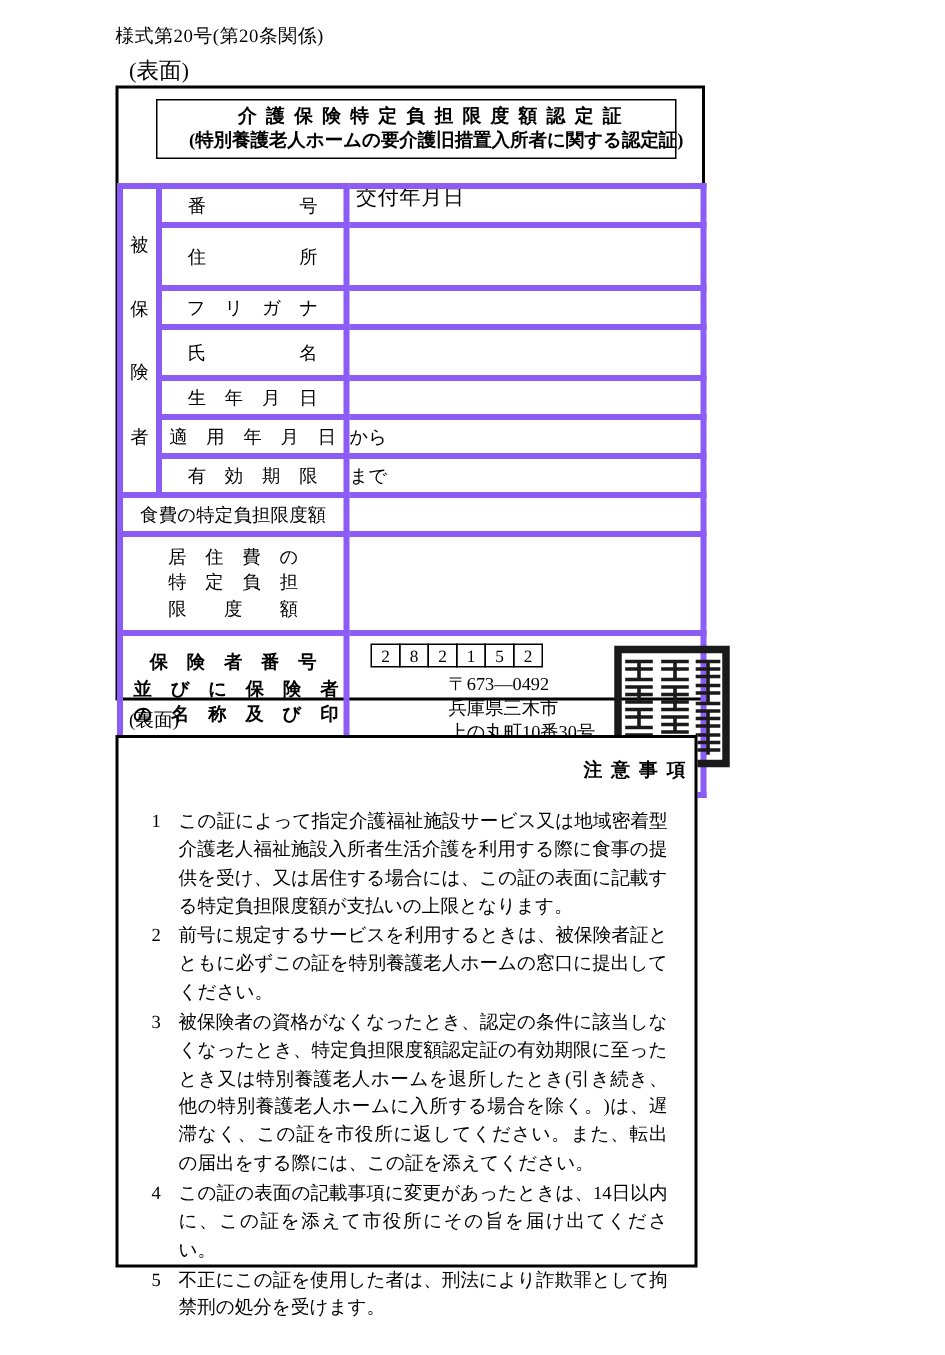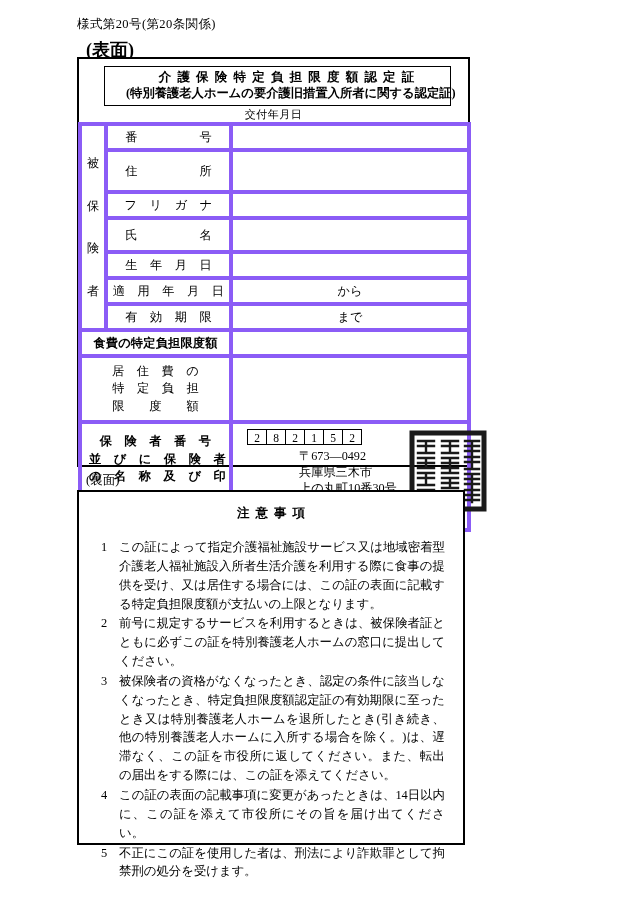--- a/index.html
+++ b/index.html
@@ -22,23 +22,22 @@
     left: 77px;
     top: 16px;
     font-size: 12.5px;
     letter-spacing: 0.4px;
     white-space: nowrap;
   }
   #front-label {
     position: absolute;
     left: 86px;
     top: 38px;
-    font-size: 18px;
-    white-space: nowrap;
-    font-weight: bold;
+    font-size: 15px;
+    white-space: nowrap;
   }
 
   
   #front-card {
     position: absolute;
     left: 77px;
     top: 57px;
     width: 393px;
     height: 410px;
     border: 2px solid #000;
@@ -68,23 +67,23 @@
     font-weight: bold;
     letter-spacing: 0px;
     line-height: 1.3;
     white-space: nowrap;
     text-align: center;
   }
   #issue-date {
     position: absolute;
     left: 0;
     right: 0;
-    top: 48px;
-    text-align: center;
-    font-size: 11px;
+    top: 64px;
+    text-align: center;
+    font-size: 14px;
     letter-spacing: 0.5px;
   }
 
   
   #main-table {
     position: absolute;
     left: -1px;
     top: 63px;
     width: 393px;
     border-collapse: collapse;
@@ -119,21 +118,21 @@
     padding: 0 7px;
     height: 22px;
   }
   .spread-center {
     text-align: center;
     white-space: nowrap;
     letter-spacing: 0.2px;
   }
   td.valuecell {
     padding: 0 6px;
-    text-align: center;
+    text-align: left;
     white-space: nowrap;
   }
   td.h22 { height: 22px; }
   td.h38 { height: 38px; }
   td.h30 { height: 30px; }
   td.h62 { height: 62px; }
 
   .label3 {
     line-height: 1.42;
     font-size: 12.2px;
@@ -203,21 +202,21 @@
     left: 77px;
     top: 490px;
     width: 388px;
     height: 355px;
     border: 2px solid #000;
     box-sizing: border-box;
     background: #fff;
   }
   #notice-title {
     margin-top: 13px;
-    text-align: center;
+    text-align: right;
     font-size: 12.5px;
     font-weight: bold;
     letter-spacing: 6px;
     text-indent: 6px;
   }
   #notice-list {
     margin: 16px 0 0 0;
     padding: 0 18px 0 22px;
   }
   .notice-item {
@@ -300,21 +299,21 @@
       <td class="valuecell h22">から</td>
     </tr>
     <tr>
       <td class="rowlabel h22">
         <div class="spread-center">有　効　期　限</div>
       </td>
       <td class="valuecell h22">まで</td>
     </tr>
 
     <tr>
-      <td class="rowlabel h22" colspan="2" style="width:143px;padding:0 1px;font-weight:bold;">
+      <td class="rowlabel h22" colspan="2" style="width:143px;padding:0 1px;">
         <div class="spread-center">食費の特定負担限度額</div>
       </td>
       <td class="valuecell h22"></td>
     </tr>
 
     <tr>
       <td class="rowlabel h62" colspan="2" style="width:143px;padding:0 10px;margin-top:12px;">
         <div class="label3">
           <div class="spread-center">居　住　費　の</div>
           <div class="spread-center">特　定　負　担</div>

